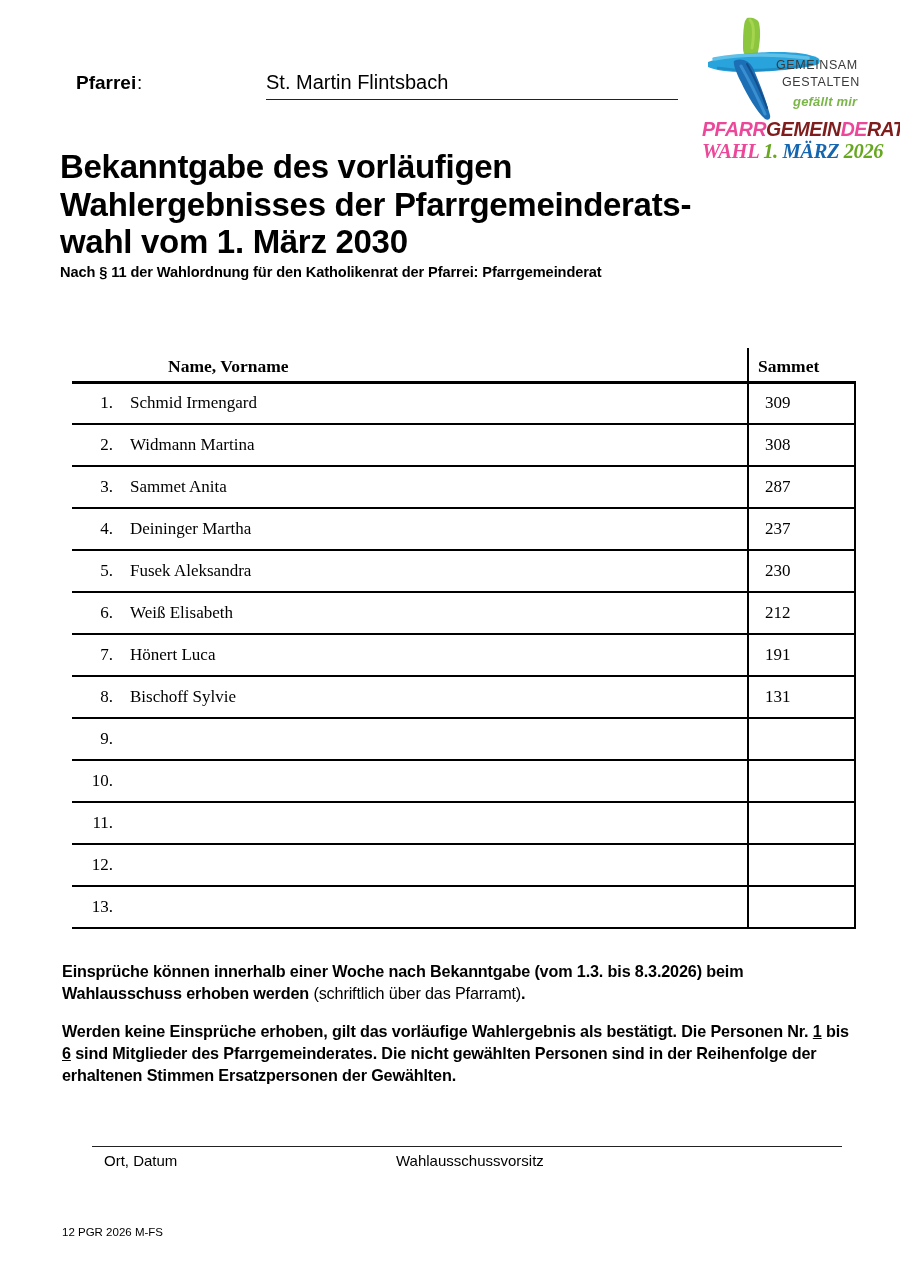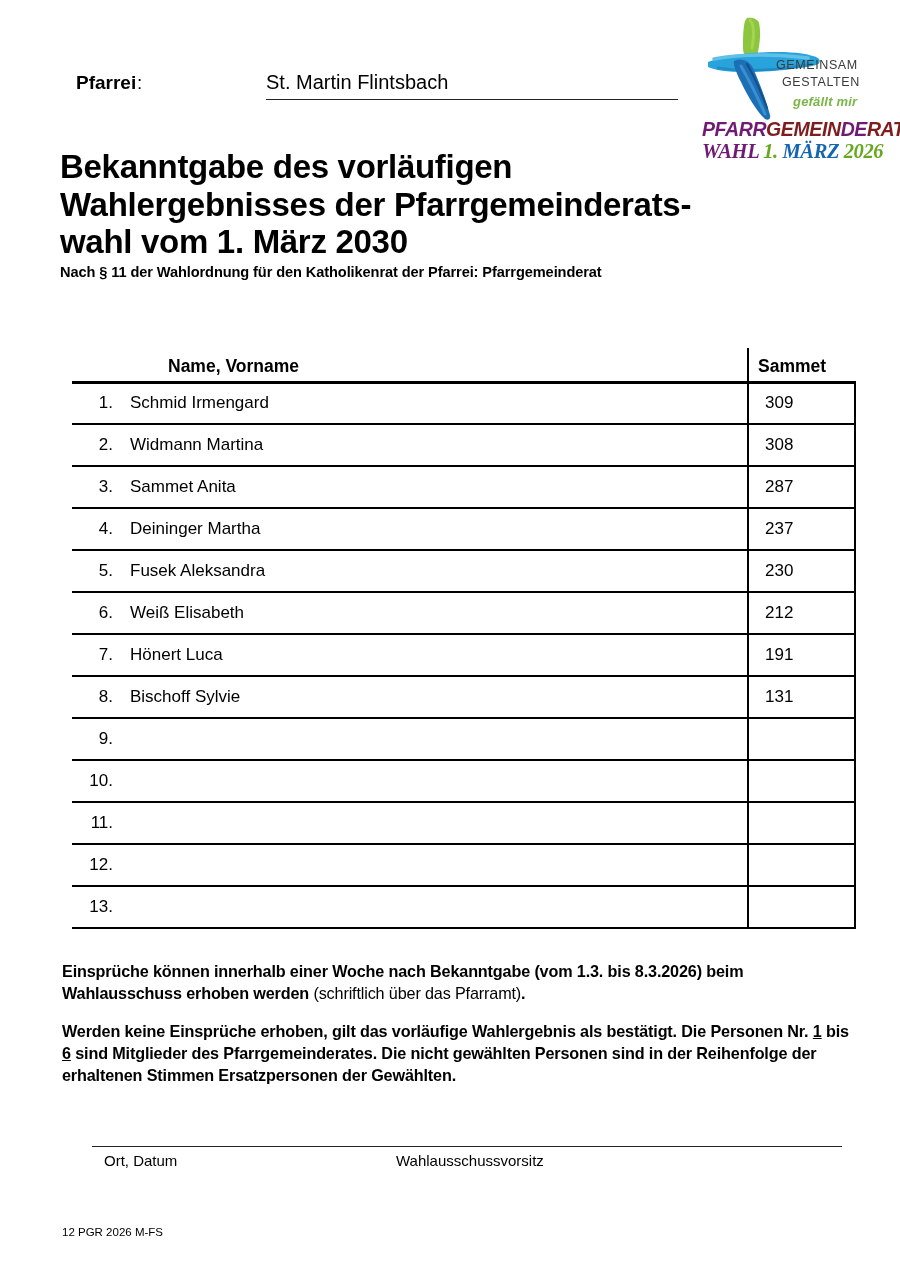--- a/index.html
+++ b/index.html
@@ -47,21 +47,21 @@
     line-height: 1.0;
   }
   .wm-line {
     font-weight: bold;
     font-style: italic;
     letter-spacing: -0.4px;
     white-space: nowrap;
   }
   .wm-line-1 { font-size: 19.5px; }
   .wm-line-2 { font-size: 20.5px; margin-top: 1px; font-family: Liberation Serif, serif; }
-  .c-blue  { color: #701a75; }
+  .c-blue  { color: #ec4899; }
   .c-dblue { color: #1566b0; }
   .c-green { color: #7f1d1d; }
   .c-dgreen{ color: #67a820; }
 
   .logo-txt {
     position: absolute;
     font-family: "Liberation Sans", sans-serif;
     color: #3a3a3a;
     letter-spacing: 0.6px;
   }
@@ -140,20 +140,21 @@
   .results {
     position: absolute;
     top: 348px;
     left: 72px;
     width: 783px;
   }
   .results table {
     border-collapse: collapse;
     width: 783px;
     table-layout: fixed;
+    font-family: Liberation Serif, serif;
   }
   .results col.c-num  { width: 48px; }
   .results col.c-name { width: 628px; }
   .results col.c-vote { width: 107px; }
 
   .results th, .results td {
     padding: 0;
     vertical-align: middle;
     font-size: 17px;
     font-weight: normal;

